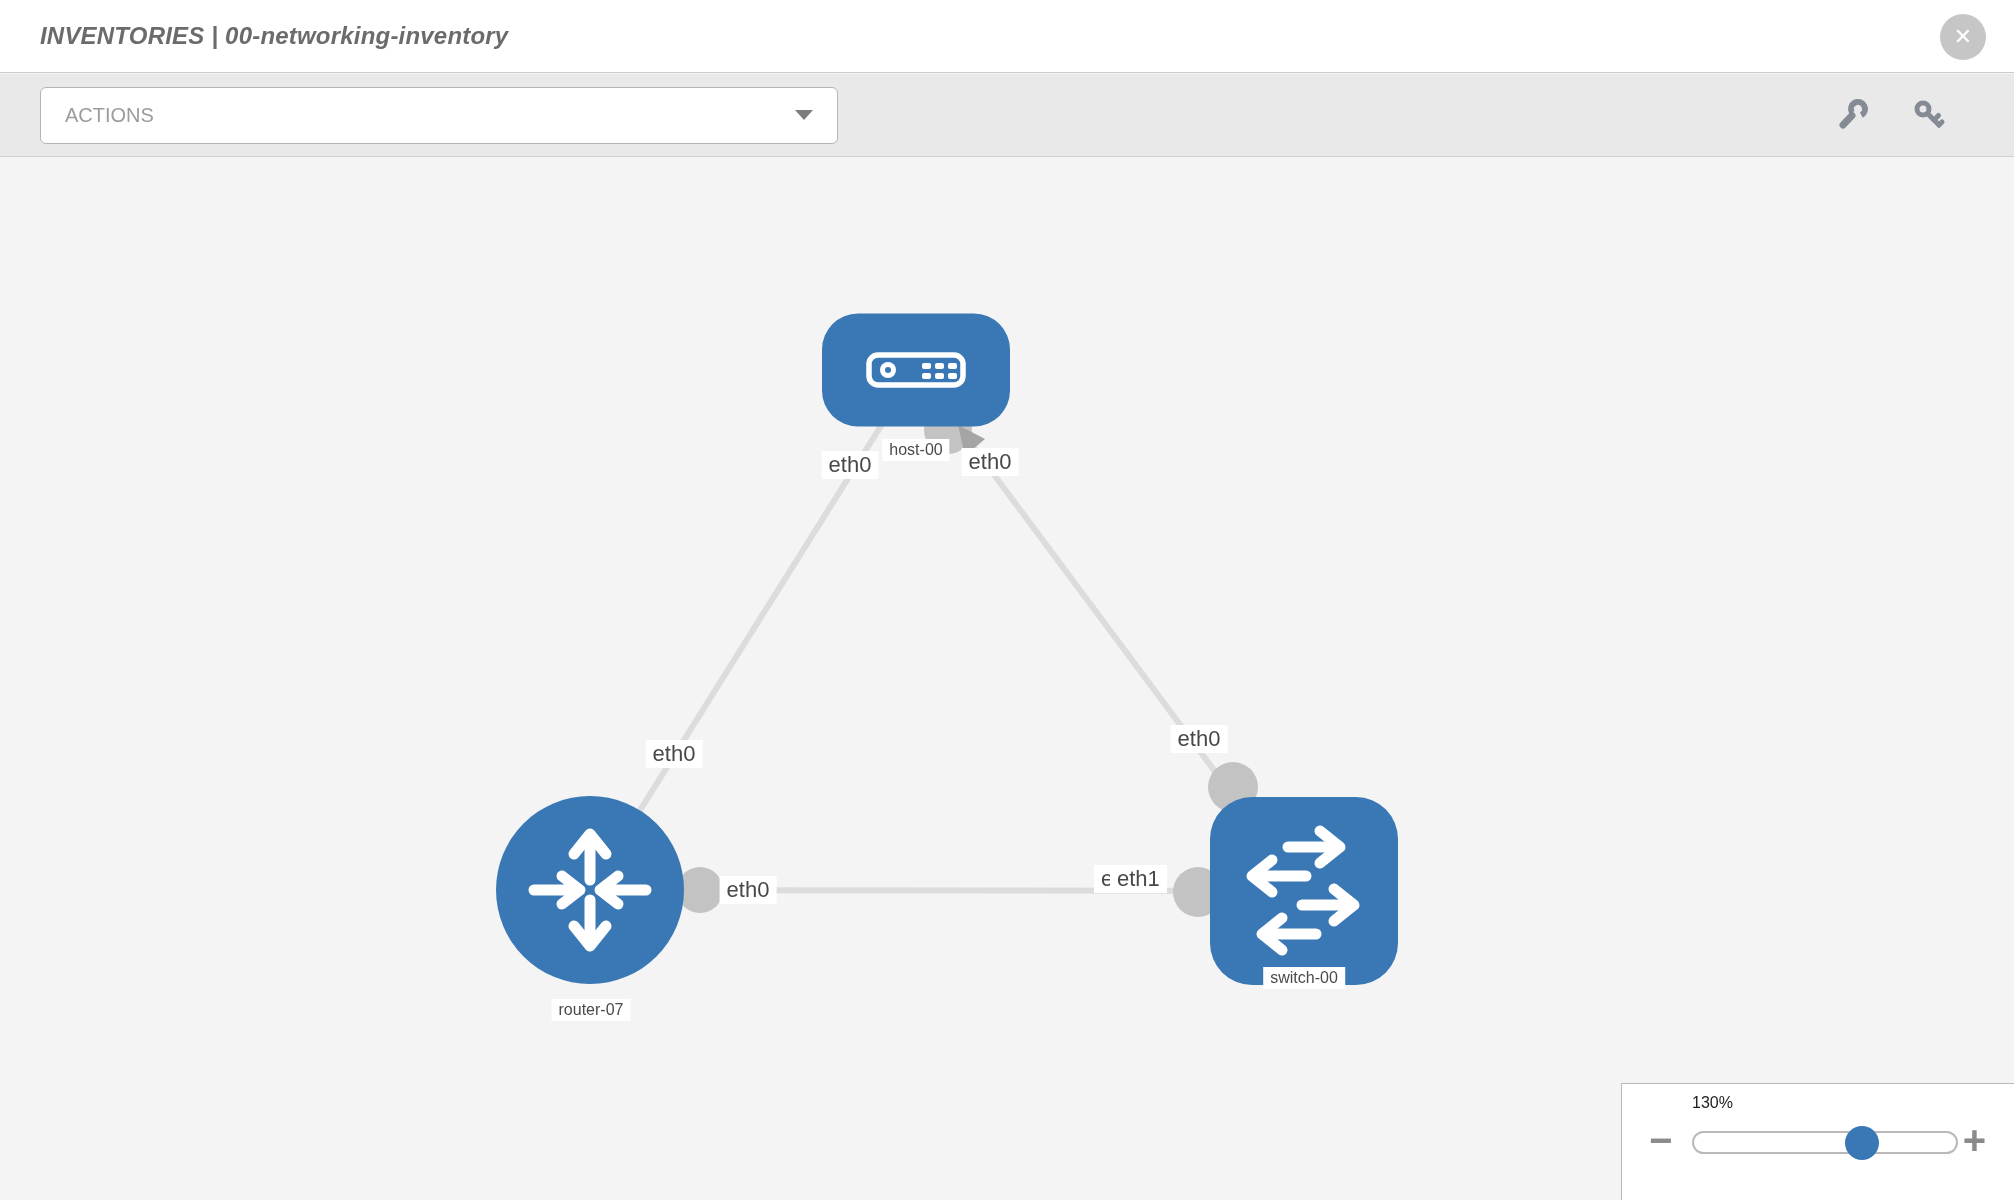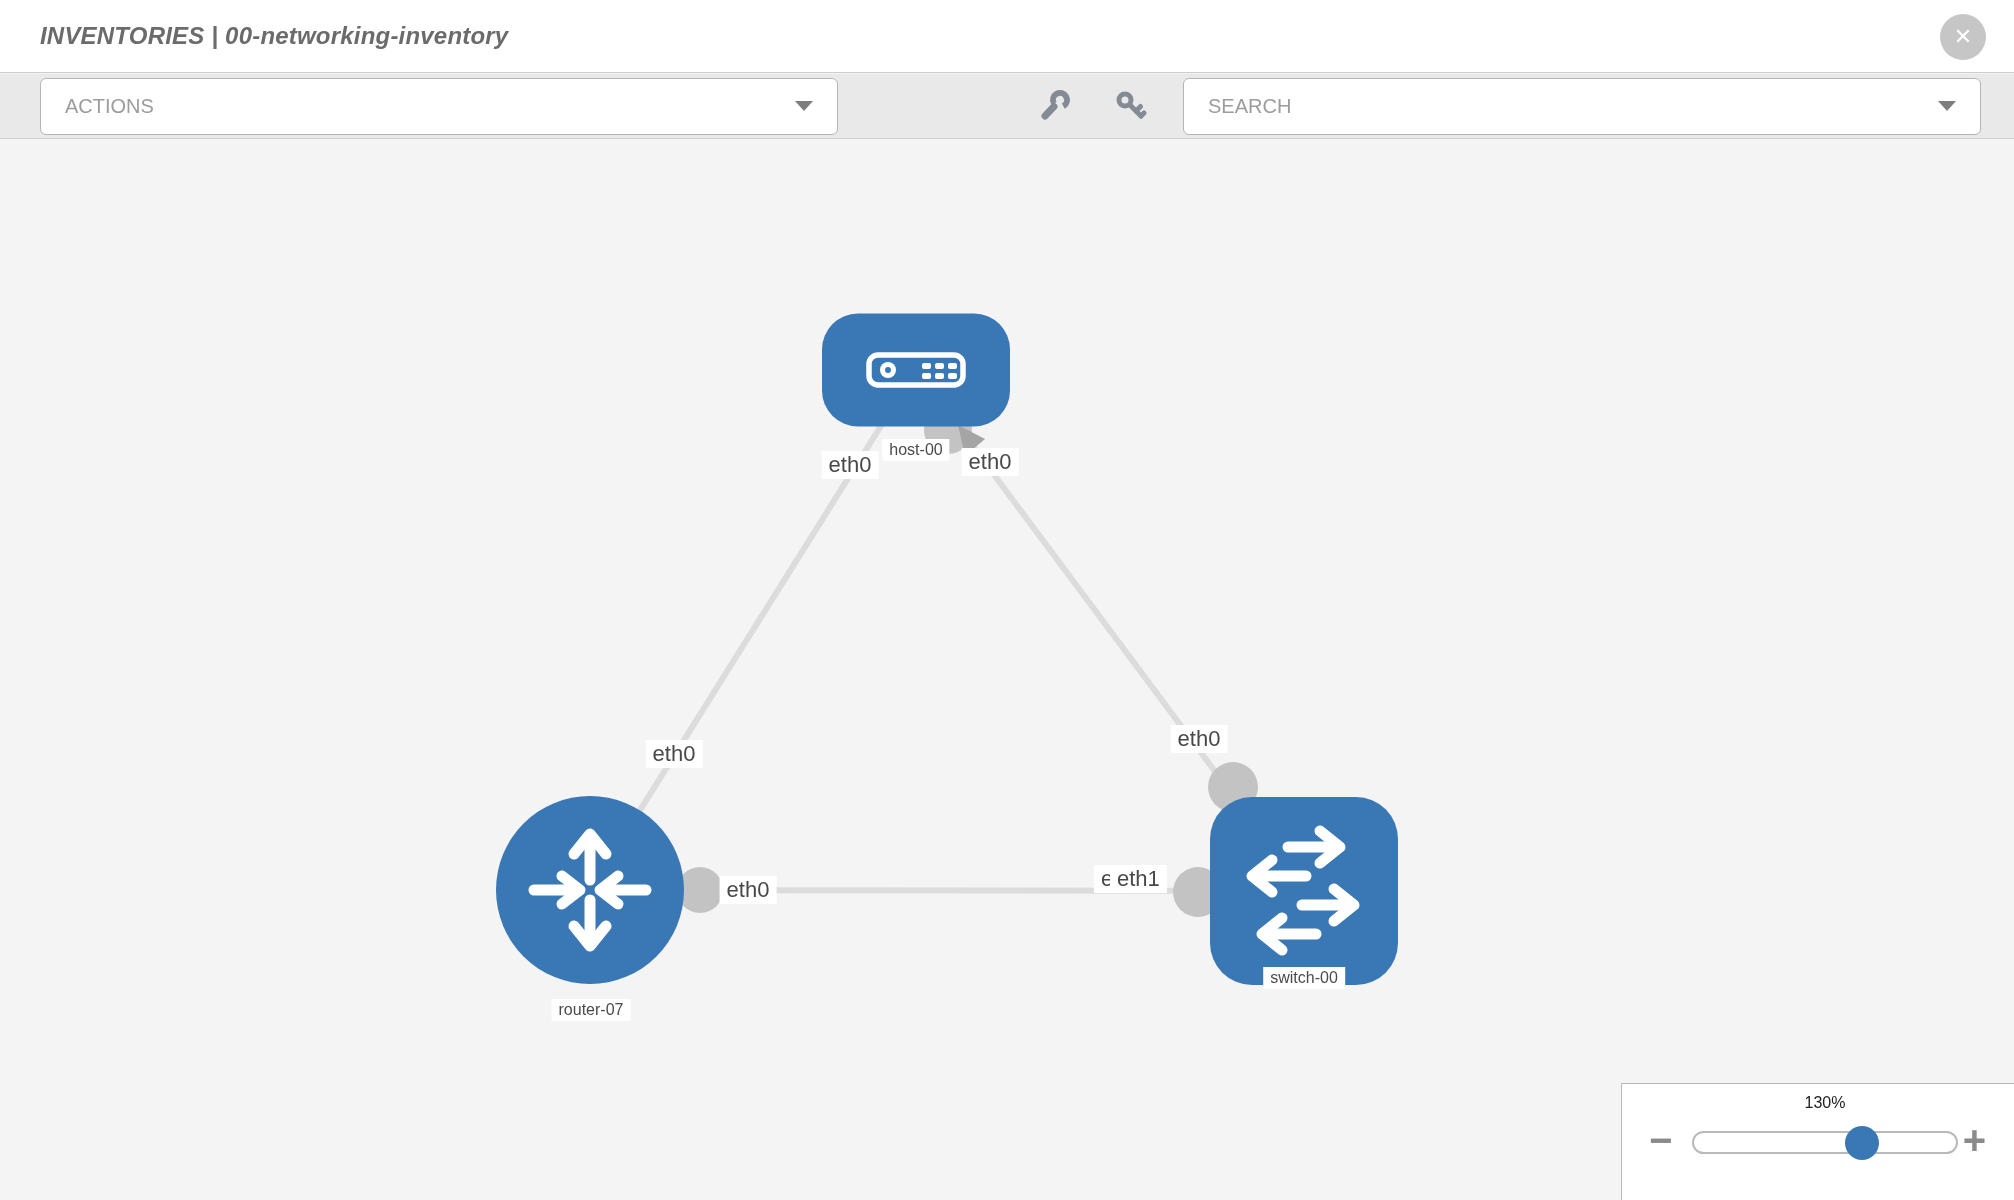--- a/index.html
+++ b/index.html
@@ -18,21 +18,21 @@
     font-size: 24px; font-weight: bold; color: #6b6b6b; letter-spacing: .2px;
   }
   .close-btn {
     position: absolute; right: 28px; top: 14px; width: 46px; height: 46px;
     border-radius: 50%; background: #c6c6c6; cursor: pointer;
     display: flex; align-items: center; justify-content: center;
     color: #ffffff; font-size: 22px; font-weight: bold; line-height: 1;
   }
   
   .toolbar {
-    position: absolute; top: 74px; left: 0; width: 2014px; height: 65px;
+    position: absolute; top: 74px; left: 0; width: 2014px; height: 83px;
     background: #e9e9e9; border-bottom: 1px solid #cfcfcf;
     display: flex; align-items: center; padding: 0 33px 0 40px;
   }
   .select-box {
     height: 57px; width: 798px; background: #ffffff;
     border: 1px solid #b5b5b5; border-radius: 6px;
     display: flex; align-items: center; padding: 0 24px;
     font-size: 20px; color: #9c9c9c; cursor: pointer;
   }
   .select-box .grow { flex: 1; }
@@ -59,21 +59,21 @@
   .node-label { font-size: 16px; padding: 2px 7px; }
   .iface-label { font-size: 22px; padding: 1px 7px; color: #484848; }
   .anchor-center { transform: translateX(-50%); }
   
   .zoom-panel {
     position: absolute; right: 0; bottom: 0; width: 393px; height: 117px;
     background: #ffffff; border: 1px solid #b9b9b9; border-right: none; border-bottom: none;
   }
   .zoom-value {
     position: absolute; left: 70px; top: 10px; width: 266px;
-    text-align: center; font-size: 16px; color: #1d1d1d;
+    text-align: left; font-size: 16px; color: #1d1d1d;
   }
   .zoom-minus, .zoom-plus {
     position: absolute; top: 26px; font-size: 40px; font-weight: bold; color: #8a8a8a;
     cursor: pointer; line-height: 60px; height: 60px; display: flex; align-items: center;
   }
   .zoom-minus { left: 27px; }
   .zoom-plus  { right: 28px; }
   .slider-track {
     position: absolute; left: 70px; top: 47px; width: 266px; height: 23px;
     background: #ffffff; border: 2px solid #b9b9b9; border-radius: 12px; cursor: pointer;
@@ -110,25 +110,20 @@
     <div class="icon-btn">
       <svg width="34" height="34" viewBox="0 0 34 34">
         <circle cx="11" cy="11" r="6" fill="none" stroke="#858b94" stroke-width="5"></circle>
         <line x1="15.5" y1="15.5" x2="27" y2="27" stroke="#858b94" stroke-width="5" stroke-linecap="round"></line>
         <line x1="22" y1="22" x2="26.5" y2="17.5" stroke="#858b94" stroke-width="5" stroke-linecap="round"></line>
         <line x1="27" y1="27" x2="30" y2="24" stroke="#858b94" stroke-width="5" stroke-linecap="round"></line>
       </svg>
     </div>
   </div>
 
-  <div class="select-box">
-    <span>SEARCH</span>
-    <span class="grow"></span>
-    <span class="caret"></span>
-  </div>
 </div>
 
 <div class="canvas" id="canvas">
   <svg id="topo-svg" width="2014" height="1043" viewBox="0 0 2014 1043">
     <defs>
 
       <g id="icon-host">
         <rect x="-47" y="-15" width="94" height="30" rx="9" fill="none" stroke="#ffffff" stroke-width="5.5"></rect>
         <circle cx="-28" cy="0" r="8" fill="#ffffff"></circle>
         <circle cx="-28" cy="0" r="3" fill="#3978b5"></circle>

